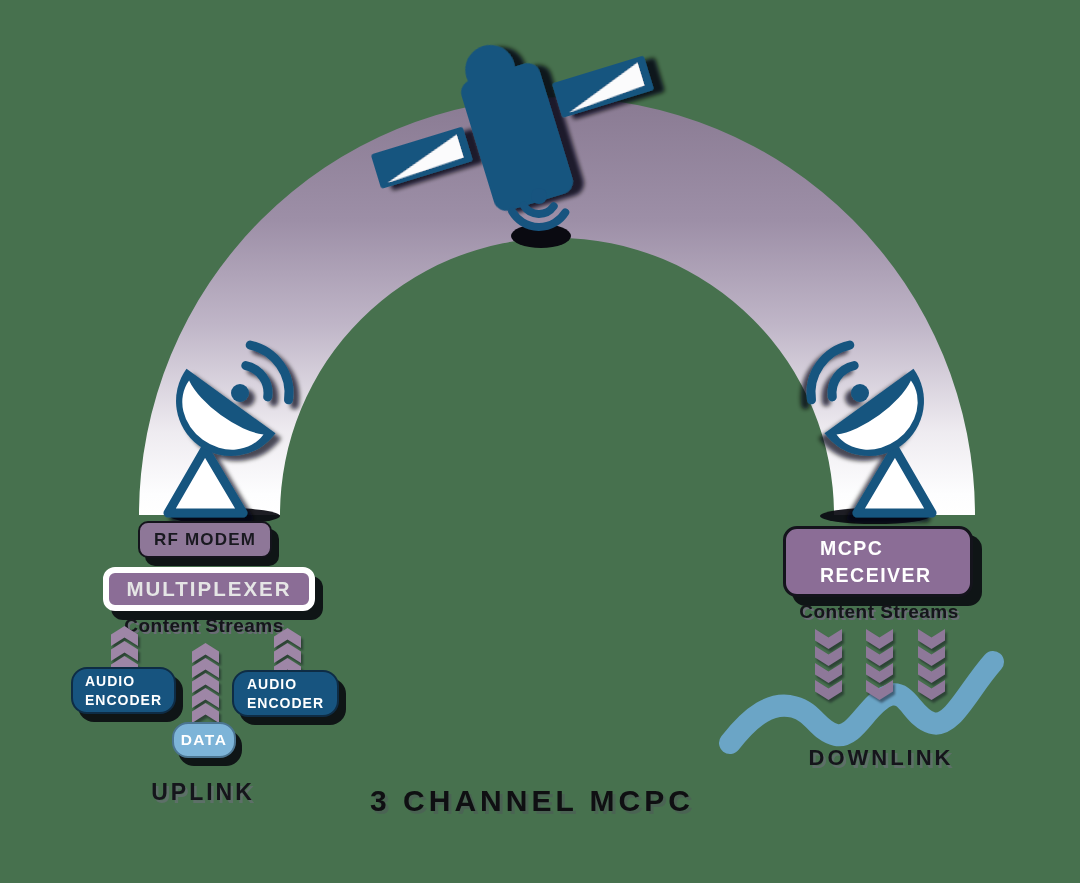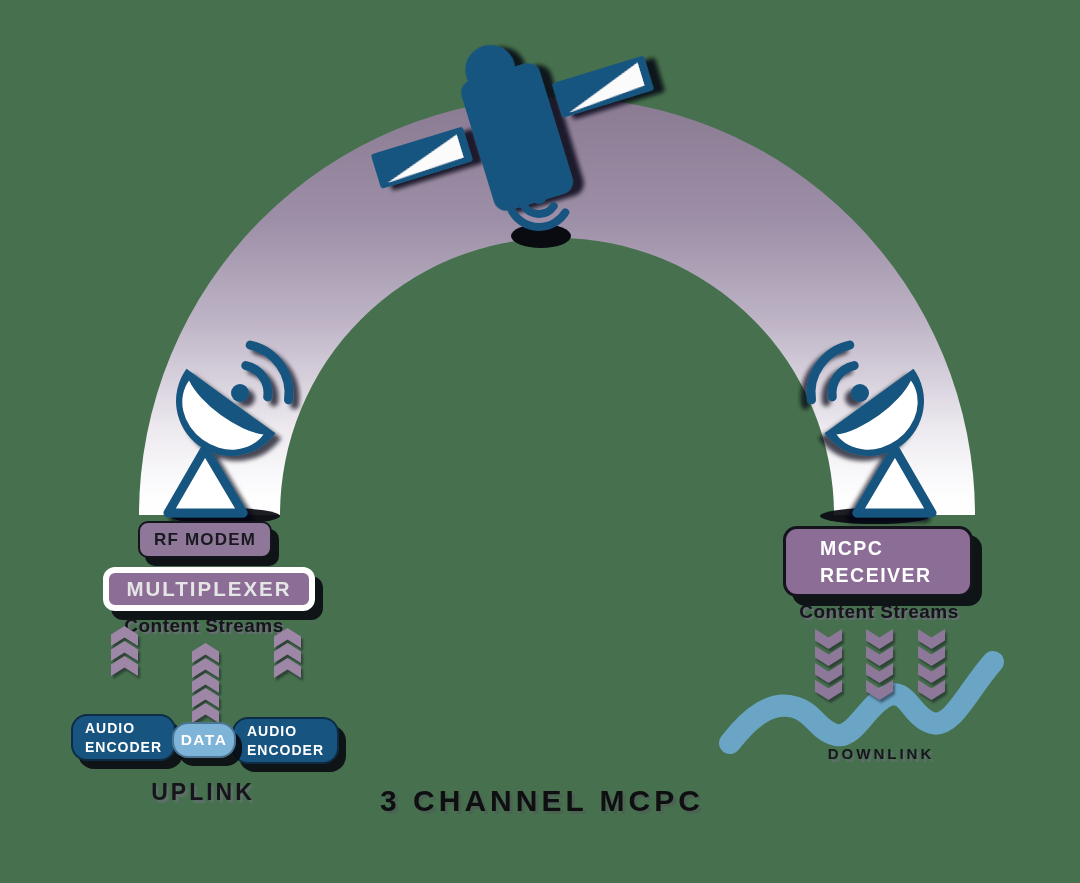--- a/index.html
+++ b/index.html
@@ -15,38 +15,38 @@
           letter-spacing:1.2px;box-shadow:7px 8px 0 rgba(8,8,15,.88);}
   .box-mux{left:103px;top:567px;width:212px;height:44px;background:#8b6d96;
           border:6px solid #ffffff;border-radius:12px;color:#e5e5e5;font-size:20.5px;
           letter-spacing:2px;box-shadow:8px 9px 0 rgba(8,8,15,.88);}
   .box-mcpc{left:783px;top:526px;width:190px;height:71px;background:#8b6d96;
           border:3px solid #14141c;border-radius:14px;color:#ffffff;font-size:19.5px;
           letter-spacing:1.5px;line-height:1.35;padding:0 34px;
           box-shadow:9px 9px 0 rgba(8,8,15,.88);}
   .box-audio{background:#17547f;border:2px solid rgba(8,18,30,.6);border-radius:16px;
           color:#ffffff;font-size:14px;letter-spacing:1px;line-height:1.3;
-          box-shadow:7px 8px 0 rgba(8,8,15,.88);padding:0 20px;margin-top:47px;}
+          box-shadow:7px 8px 0 rgba(8,8,15,.88);padding:0 20px;}
   .box-audio.a1{left:71px;top:667px;width:105px;height:47px;}
   .box-audio.a2{left:232px;top:670px;width:107px;height:47px;}
   .box-data{left:172px;top:722px;width:64px;height:36px;background:#7db4d8;
           border:2px solid rgba(15,40,60,.45);border-radius:16px;color:#ffffff;
           font-size:15.5px;letter-spacing:1.5px;box-shadow:6px 8px 0 rgba(8,8,15,.88);}
 
   
   .lbl{position:absolute;text-align:center;font-weight:bold;color:#15151b;}
   .lbl-cs{font-size:19px;letter-spacing:.5px;
           text-shadow:2px 2px 0 rgba(130,105,145,.6);}
   .cs-left{left:114px;top:615px;width:180px;}
   .cs-right{left:789px;top:601px;width:180px;}
   .lbl-uplink{left:113px;top:770px;width:180px;font-size:23px;letter-spacing:3px;
           text-shadow:2.5px 2.5px 0 rgba(115,110,130,.5);margin-top:9px;}
-  .lbl-downlink{left:789px;top:745px;width:184px;font-size:15px;letter-spacing:3px;
+  .lbl-downlink{left:789px;top:745px;width:184px;font-size:22px;letter-spacing:3px;
           text-shadow:2.5px 2.5px 0 rgba(115,110,130,.5);}
-  .lbl-title{left:330px;top:784px;width:424px;font-size:30px;letter-spacing:4px;
+  .lbl-title{left:320px;top:784px;width:424px;font-size:30px;letter-spacing:4px;
           color:#0f0f12;text-shadow:3px 3px 0 rgba(80,80,92,.4);}
 
   
   .chev-col{position:absolute;display:flex;flex-direction:column;align-items:center;
           filter:drop-shadow(2px 3px 1px rgba(10,10,22,.45));}
   .chev{width:27px;height:20px;flex:0 0 auto;}
   .chev + .chev{margin-top:-5px;}
   .chev.up{background:#9e86a6;
       clip-path:polygon(0 42%,50% 0,100% 42%,100% 100%,50% 58%,0 100%);}
   .chev.down{background:#8e7899;

